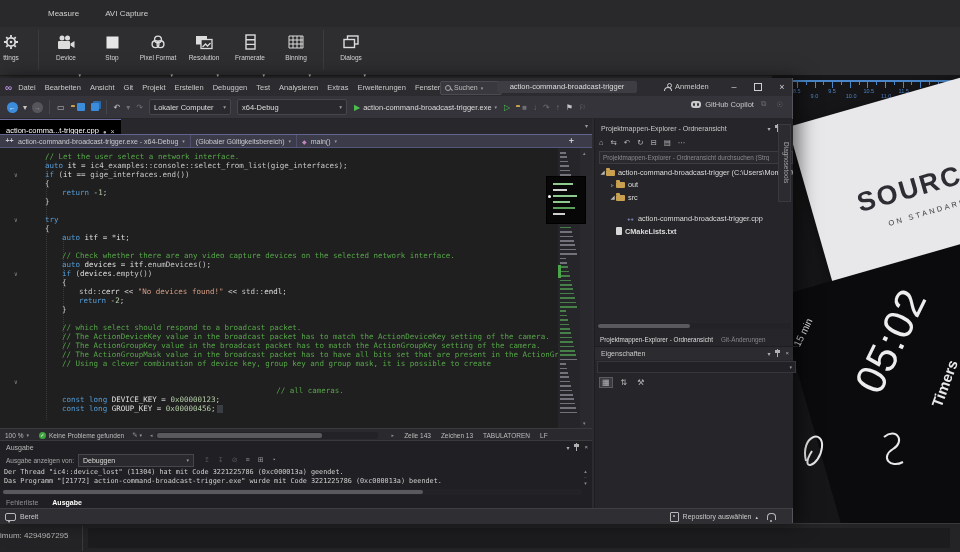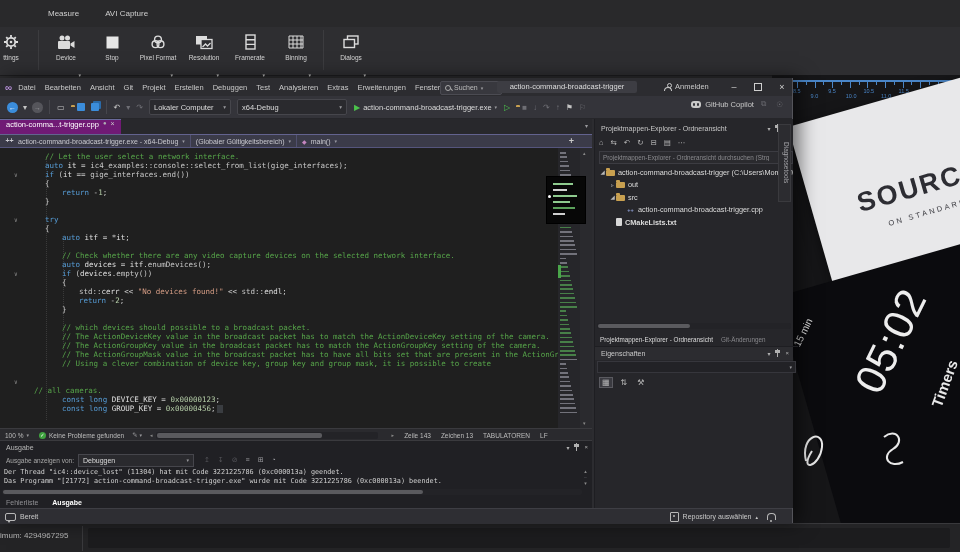--- a/index.html
+++ b/index.html
@@ -60,21 +60,21 @@
   .run-btn .play{color:#4bc34b;font-size:8px;}
   .run-btn span{font-size:7.5px;color:#dcdcdc;white-space:nowrap;}
   .copilot{position:absolute;right:6px;top:21px;display:flex;align-items:center;gap:4px;}
   .copilot span{font-size:7.5px;color:#c9c9c9;}
   .ic-copilot{width:10px;height:7px;background:#c9c9c9;border-radius:3px;position:relative;}
   .ic-copilot:before,.ic-copilot:after{content:"";position:absolute;top:2px;width:2px;height:3px;background:#34343a;border-radius:1px;}
   .ic-copilot:before{left:2px;} .ic-copilot:after{right:2px;}
   
   .doc-well{position:absolute;left:0;top:41px;width:592px;height:389px;background:#28282c;}
   .tab-row{position:absolute;left:0;top:0;width:592px;height:15px;background:#28282c;}
-  .doc-tab{position:absolute;left:0;top:0;height:15px;background:#701a75;border-top:1px solid #6a6a9a;display:flex;align-items:flex-start;gap:4px;padding:0 6px;}
+  .doc-tab{position:absolute;left:0;top:0;height:15px;background:#000000;border-top:1px solid #6a6a9a;display:flex;align-items:flex-end;gap:4px;padding:0 6px;}
   .doc-tab .t{font-size:7.5px;color:#ffffff;white-space:nowrap;}
   .doc-tab .d{font-size:6px;color:#b0b0b6;}
   .doc-tab .x{font-size:7px;color:#c9c9c9;}
   .tabrow-right{position:absolute;right:4px;top:3px;font-size:6px;color:#9a9a9e;}
   .nav-bar{position:absolute;left:0;top:15px;width:592px;height:14px;background:#3b3b49;border-top:1px solid #63638f;border-bottom:1px solid #55557d;display:flex;align-items:center;box-sizing:border-box;}
   .nav-seg{display:flex;align-items:center;height:100%;padding:0 5px;border-right:1px solid #50506e;gap:4px;}
   .nav-seg span{font-size:7px;color:#c9c9cf;white-space:nowrap;}
   .nav-seg .car{font-size:5px;color:#9a9aa4;}
   .nav-plus{position:absolute;right:18px;top:1px;font-size:9px;color:#c9c9c9;font-weight:700;}
   
@@ -448,28 +448,28 @@
             <div class="cl" style="padding-left: 62px;"><span class="kw">auto</span><span class="pl"> </span><span class="var">itf</span><span class="pl"> = *</span><span class="var">it</span><span class="pl">;</span></div>
             <div class="cl" style="padding-left: 28px;"></div>
             <div class="cl" style="padding-left: 62px;"><span class="cm">// Check whether there are any video capture devices on the selected network interface.</span></div>
             <div class="cl" style="padding-left: 62px;"><span class="kw">auto</span><span class="pl"> </span><span class="var">devices</span><span class="pl"> = </span><span class="var">itf</span><span class="pl">.</span><span class="fn">enumDevices</span><span class="pl">();</span></div>
             <div class="cl" style="padding-left: 62px;"><span class="fold">∨</span><span class="kw">if</span><span class="pl"> (</span><span class="var">devices</span><span class="pl">.</span><span class="fn">empty</span><span class="pl">())</span></div>
             <div class="cl" style="padding-left: 62px;"><span class="pl">{</span></div>
             <div class="cl" style="padding-left: 79px;"><span class="pl">std::</span><span class="var">cerr</span><span class="pl"> &lt;&lt; </span><span class="str">"No devices found!"</span><span class="pl"> &lt;&lt; </span><span class="pl">std::</span><span class="var">endl</span><span class="pl">;</span></div>
             <div class="cl" style="padding-left: 79px;"><span class="kw">return</span><span class="pl"> -</span><span class="num">2</span><span class="pl">;</span></div>
             <div class="cl" style="padding-left: 62px;"><span class="pl">}</span></div>
             <div class="cl" style="padding-left: 28px;"></div>
-            <div class="cl" style="padding-left: 62px;"><span class="cm">// which devices should possible to a broadcast packet.</span></div>
+            <div class="cl" style="padding-left: 62px;"><span class="cm">// which select should respond to a broadcast packet.</span></div>
             <div class="cl" style="padding-left: 62px;"><span class="cm">// The ActionDeviceKey value in the broadcast packet has to match the ActionDeviceKey setting of the camera.</span></div>
             <div class="cl" style="padding-left: 62px;"><span class="cm">// The ActionGroupKey value in the broadcast packet has to match the ActionGroupKey setting of the camera.</span></div>
             <div class="cl" style="padding-left: 62px;"><span class="cm">// The ActionGroupMask value in the broadcast packet has to have all bits set that are present in the ActionGroupMask</span></div>
             <div class="cl" style="padding-left: 62px;"><span class="cm">// Using a clever combination of device key, group key and group mask, it is possible to create</span></div>
             <div class="cl" style="padding-left: 28px;"></div>
             <div class="cl" style="padding-left: 62px;"><span class="fold">∨</span></div>
-            <div class="cl" style="padding-left: 34px;"><span class="cm">// all cameras.</span></div>
+            <div class="cl" style="padding-left: 62px; text-align: center;"><span class="cm">// all cameras.</span></div>
             <div class="cl" style="padding-left: 62px;"><span class="kw">const</span><span class="pl"> </span><span class="kw">long</span><span class="pl"> </span><span class="var">DEVICE_KEY</span><span class="pl"> = </span><span class="num">0x00000123</span><span class="pl">;</span></div>
             <div class="cl" style="padding-left: 62px;"><span class="kw">const</span><span class="pl"> </span><span class="kw">long</span><span class="pl"> </span><span class="var">GROUP_KEY</span><span class="pl"> = </span><span class="num">0x00000456</span><span class="pl">;</span><span class="cursor-box"></span></div>
           </div>
       </div>
       <div class="minimap" id="minimap">
           <div class="mm-bar" style="top: 4px; left: 2px; width: 6px; background: rgb(128, 128, 138);"></div>
           <div class="mm-bar" style="top: 8.4px; left: 2px; width: 7px; background: rgb(128, 128, 138);"></div>
           <div class="mm-bar" style="top: 12.8px; left: 2px; width: 8px; background: rgb(128, 128, 138);"></div>
           <div class="mm-bar" style="top: 17.2px; left: 2px; width: 9px; background: rgb(128, 128, 138);"></div>
           <div class="mm-bar" style="top: 21.6px; left: 2px; width: 10px; background: rgb(128, 128, 138);"></div>
@@ -636,21 +636,21 @@
           <div class="trow" style="padding-left: 14px;">
             <span class="exp">▹</span>
             <span class="ic-folder"></span>
             <span class="lbl">out</span>
           </div>
           <div class="trow" style="padding-left: 14px;">
             <span class="exp">◢</span>
             <span class="ic-folder"></span>
             <span class="lbl">src</span>
           </div>
-          <div class="trow" style="padding-left: 24px;">
+          <div class="trow" style="padding-left: 24px; margin-top: 9px;">
             <span class="exp"></span>
             <span class="ic-cpp">++</span>
             <span class="lbl">action-command-broadcast-trigger.cpp</span>
           </div>
           <div class="trow" style="padding-left: 14px;">
             <span class="exp"></span>
             <span class="ic-doc"></span>
             <span class="lbl" style="font-weight: 700;">CMakeLists.txt</span>
           </div>
         </div>

